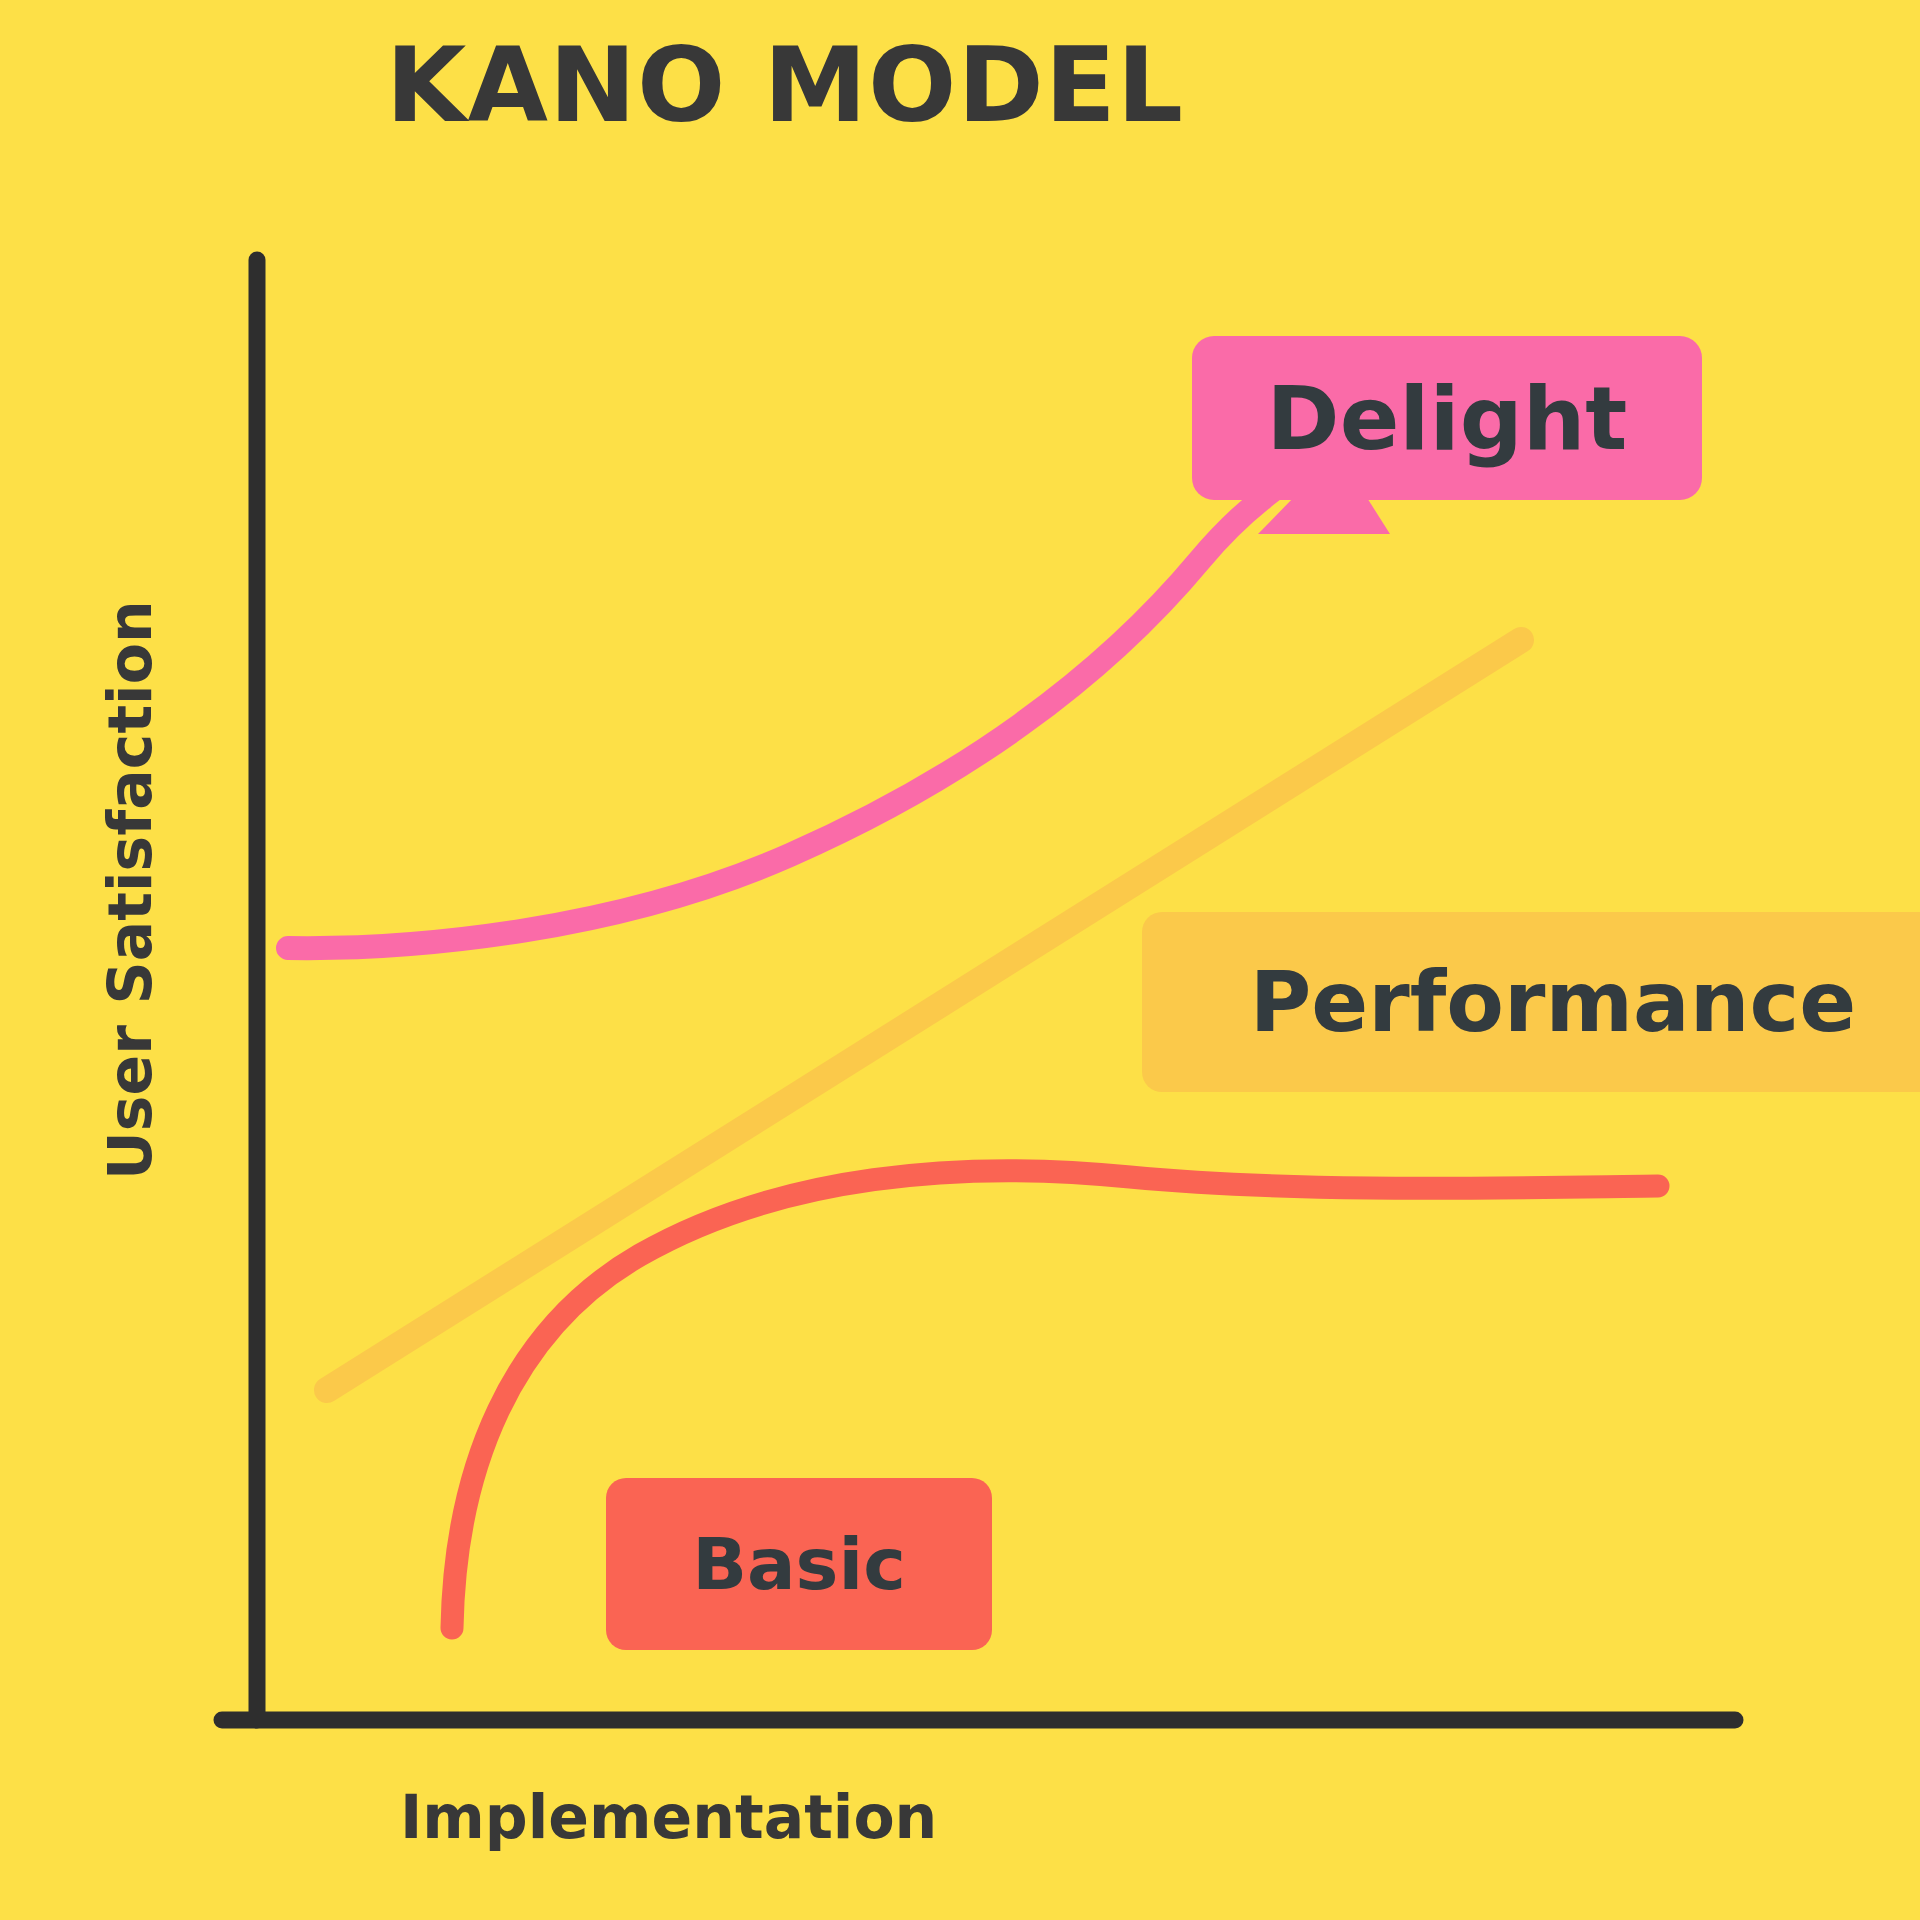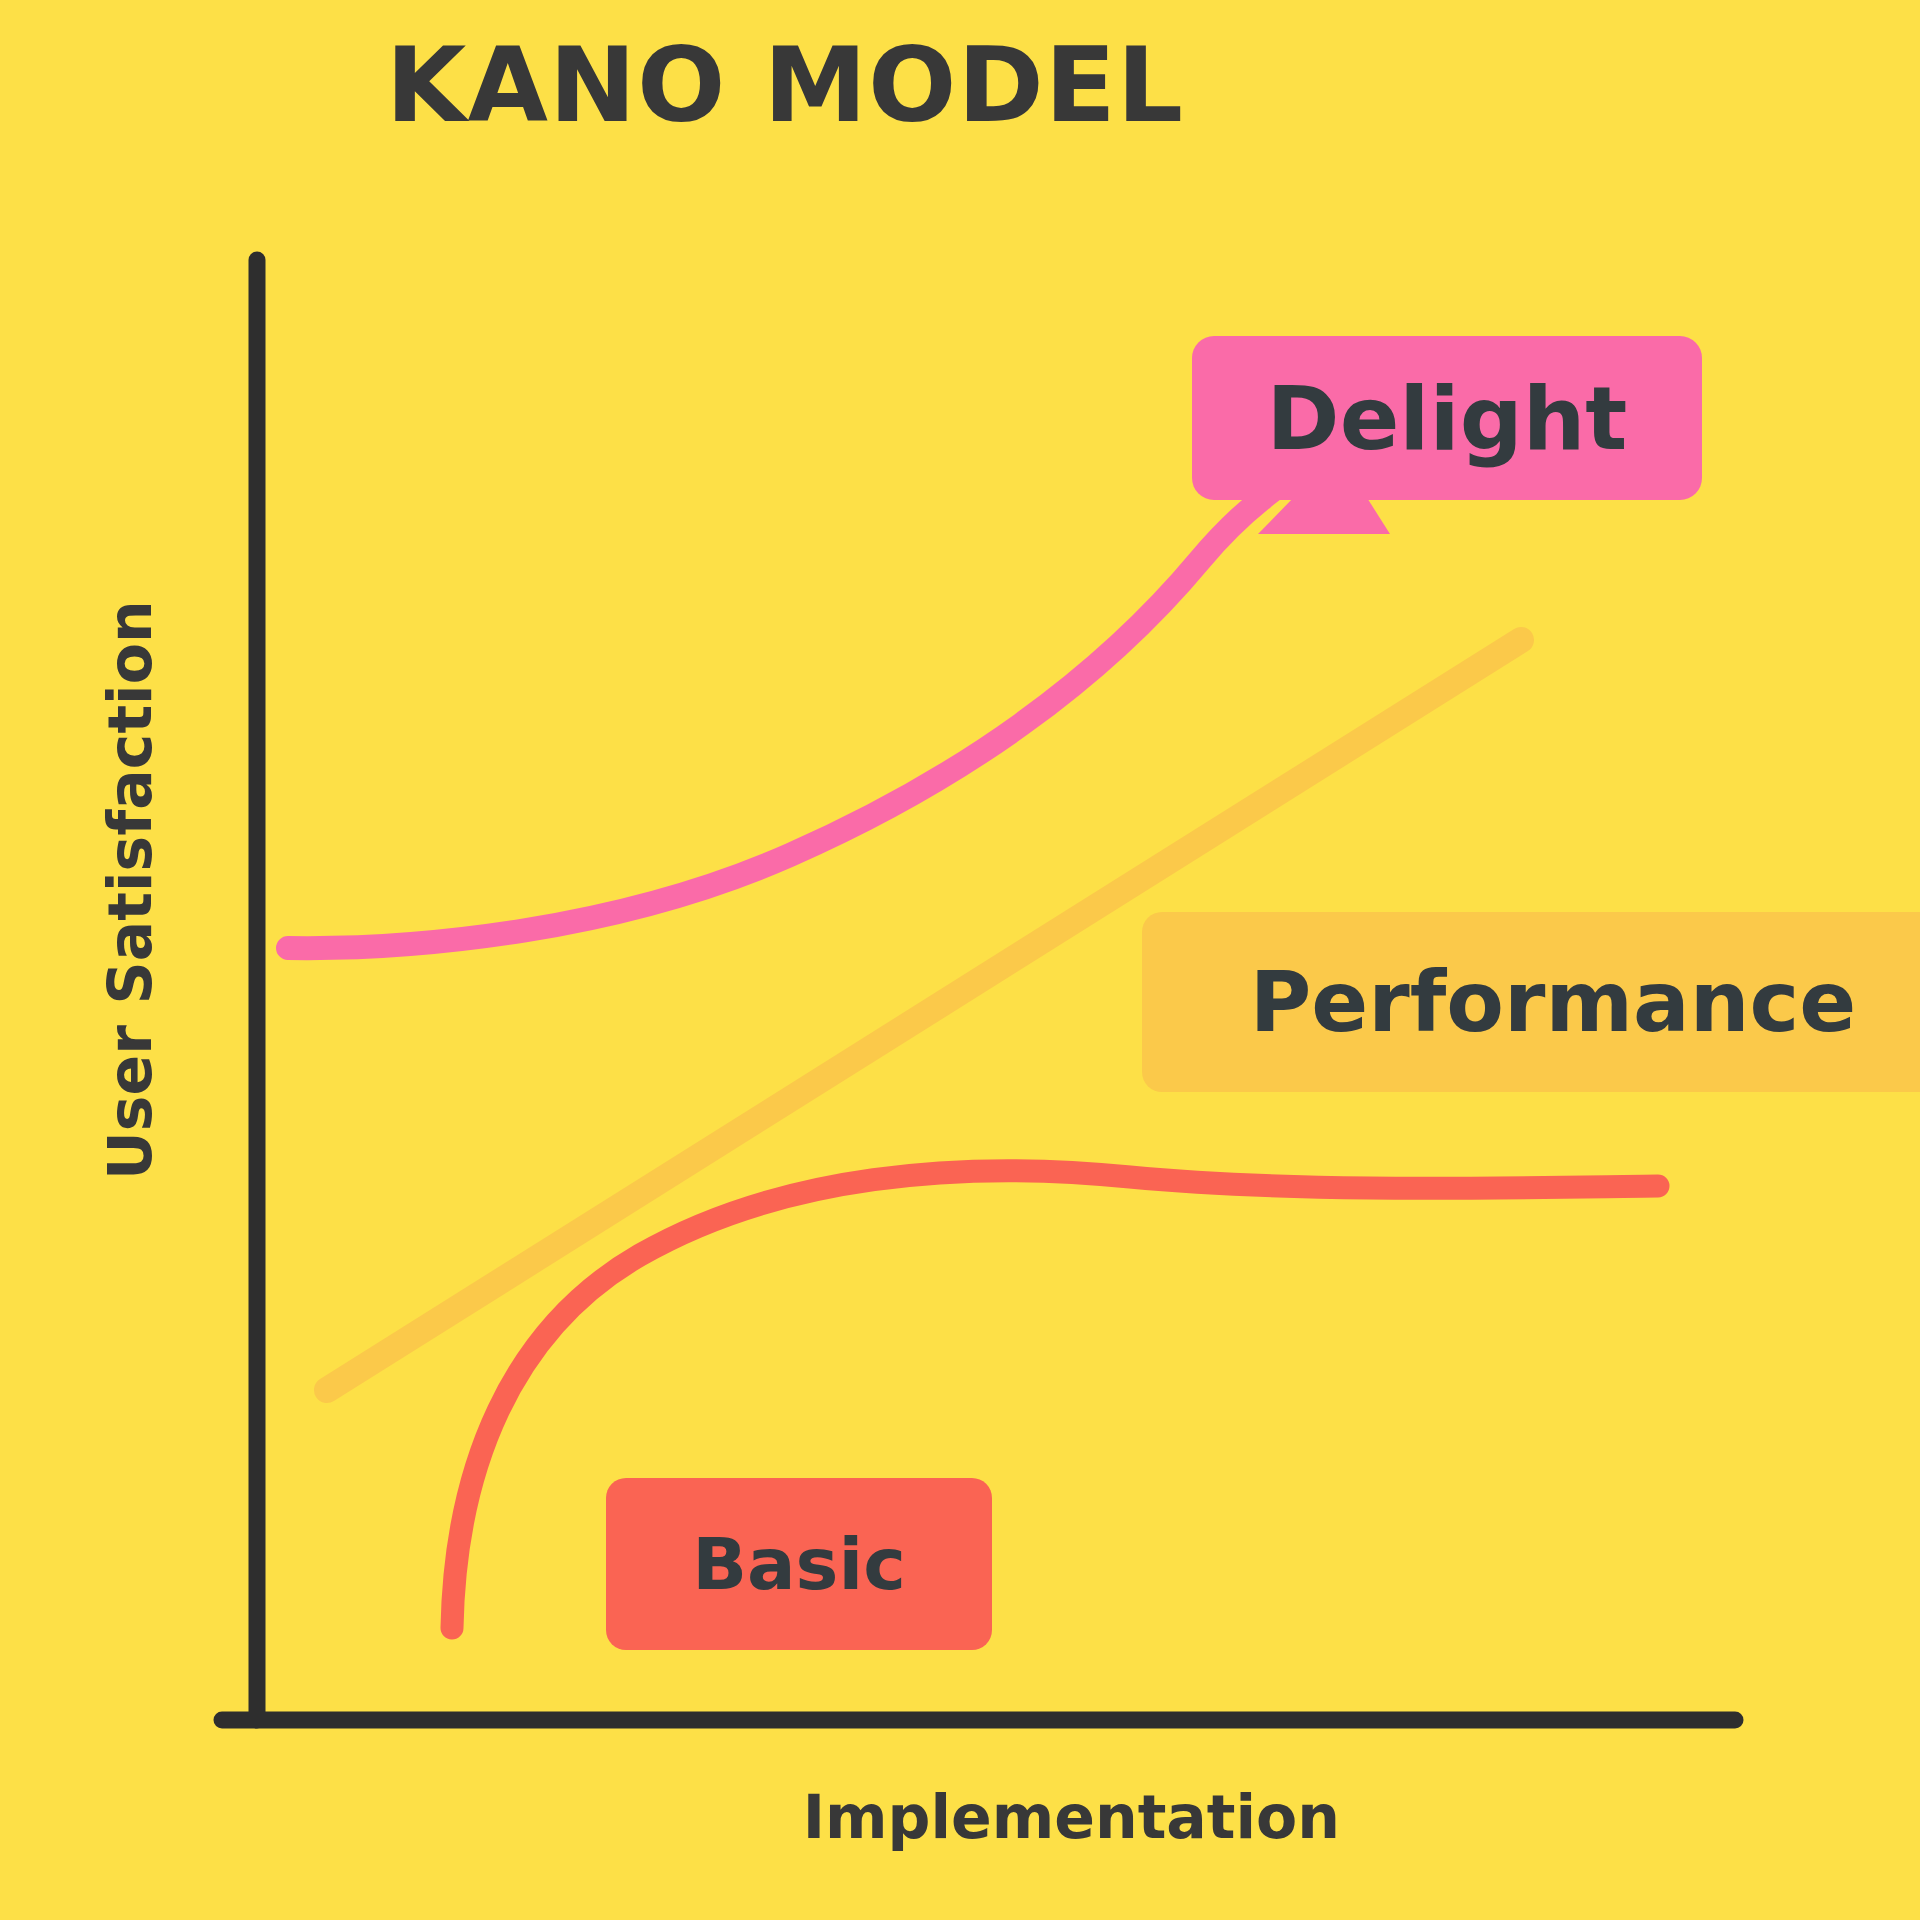--- a/index.html
+++ b/index.html
@@ -59,21 +59,21 @@
     width: 260px;
     text-align: center;
     transform: rotate(-90deg);
     transform-origin: 50% 50%;
   }
   .x-axis-label {
     font-size: 60px;
     left: 400px;
     top: 1782px;
     width: 940px;
-    text-align: right;
+    text-align: left;
   }
 
   
   .chip {
     position: absolute;
     display: flex;
     align-items: center;
     justify-content: center;
     border-radius: 18px;
     font-family: "DejaVu Sans", sans-serif;

